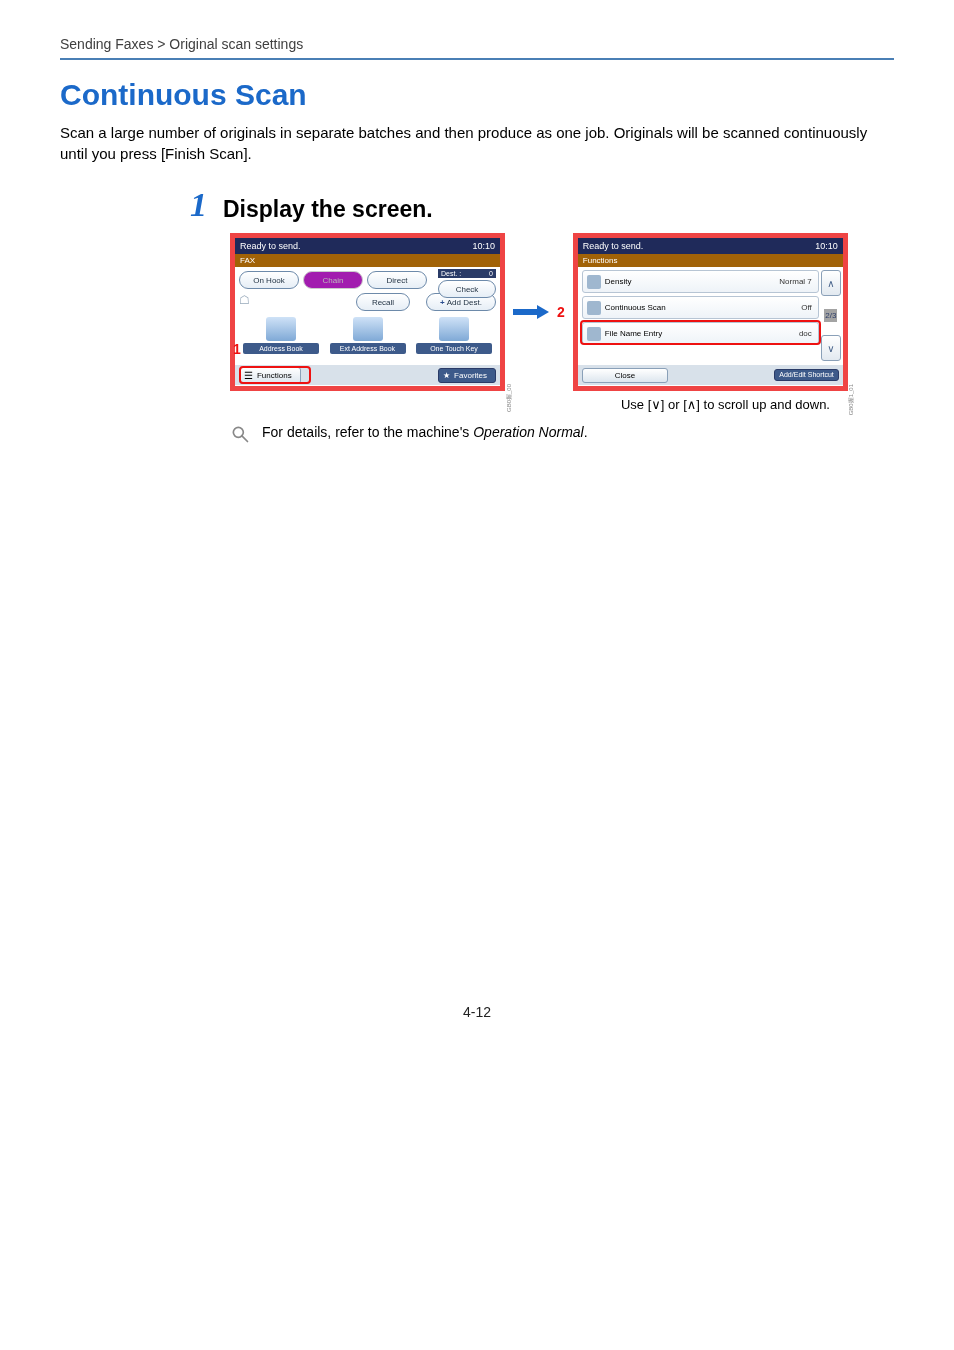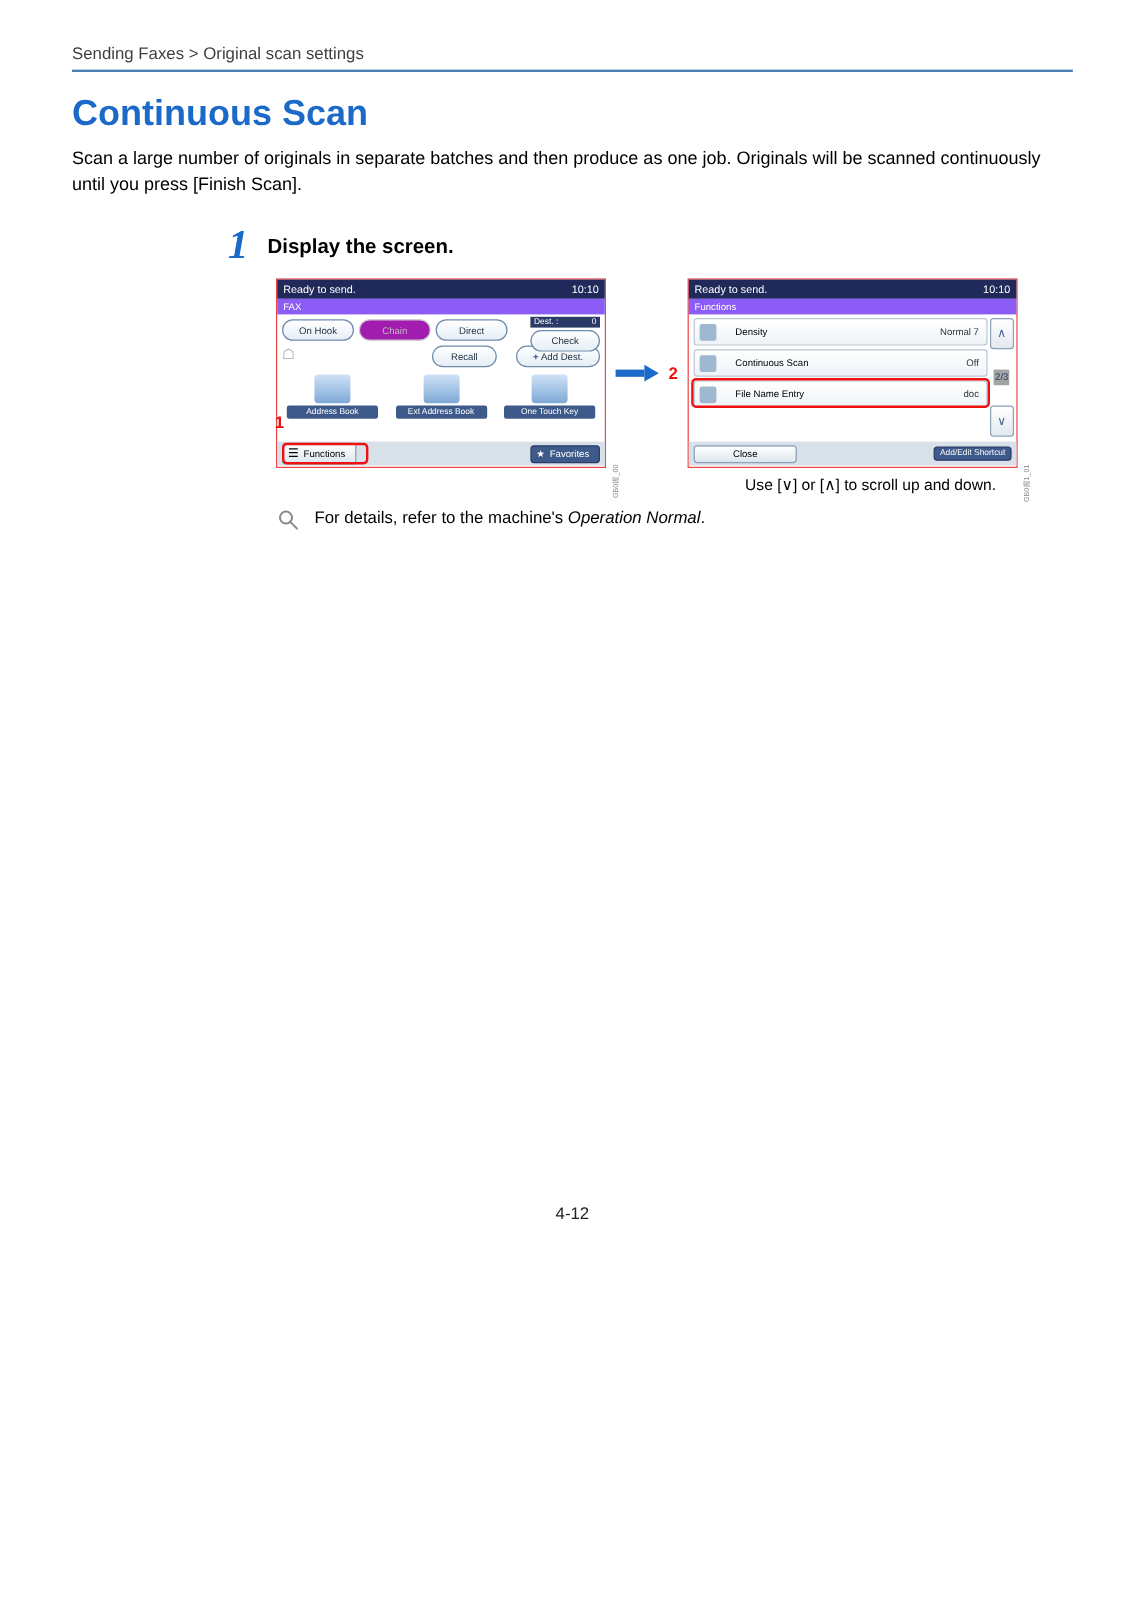--- a/index.html
+++ b/index.html
@@ -43,50 +43,50 @@
   }
   .step-num {
     font-family: Georgia, 'Times New Roman', serif;
     font-style: italic;
     font-weight: bold;
     font-size: 34px;
     color: #1b69c9;
     line-height: 1;
   }
   .step-title {
-    font-size: 17px;
+    font-size: 23px;
     font-weight: bold;
     padding-top: 8px;
     text-align: right;
   }
   .screens {
     display: flex;
     align-items: center;
     gap: 8px;
     margin-left: 170px;
     margin-bottom: 6px;
   }
   .panel {
     width: 275px;
     height: 158px;
-    border: 1px solid #ef4444;
+    border: 5px solid #ef4444;
     position: relative;
     font-size: 9px;
     box-sizing: border-box;
     background: #fff;
   }
   .panel-header {
     background: #1f2a5a;
     color: #fff;
     padding: 3px 5px;
     display: flex;
     justify-content: space-between;
   }
   .panel-sub {
-    background: #8b5cf6;
+    background: #a16207;
     color: #fff;
     padding: 2px 5px;
     font-size: 8px;
   }
   .panel-body {
     position: relative;
     height: calc(100% - 30px);
   }
   .btn-pill {
     display: inline-flex;
@@ -243,21 +243,21 @@
     border-radius: 3px;
     background: linear-gradient(#fff,#eef3f8);
     height: 21px;
     margin-bottom: 3px;
     padding: 0 6px 0 4px;
     font-size: 8px;
   }
   .fn-row .left {
     display: flex;
     align-items: center;
-    gap: 16px;
+    gap: 4px;
   }
   .fn-row .ic {
     width: 14px; height: 14px;
     background: #9fb7cf;
     border-radius: 2px;
   }
   .fn-row .val {
     color: #2a4d8f;
     text-decoration: underline;
     font-size: 8px;

